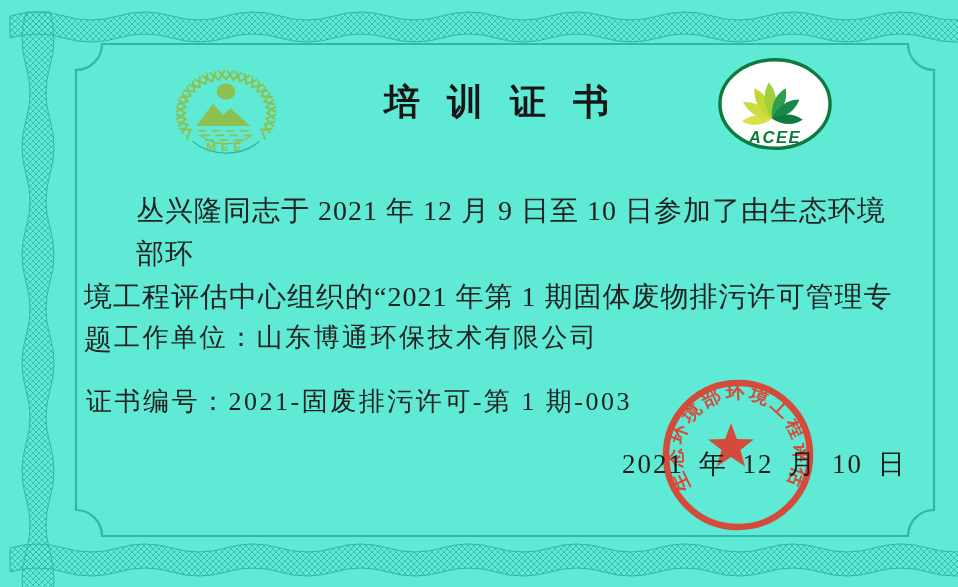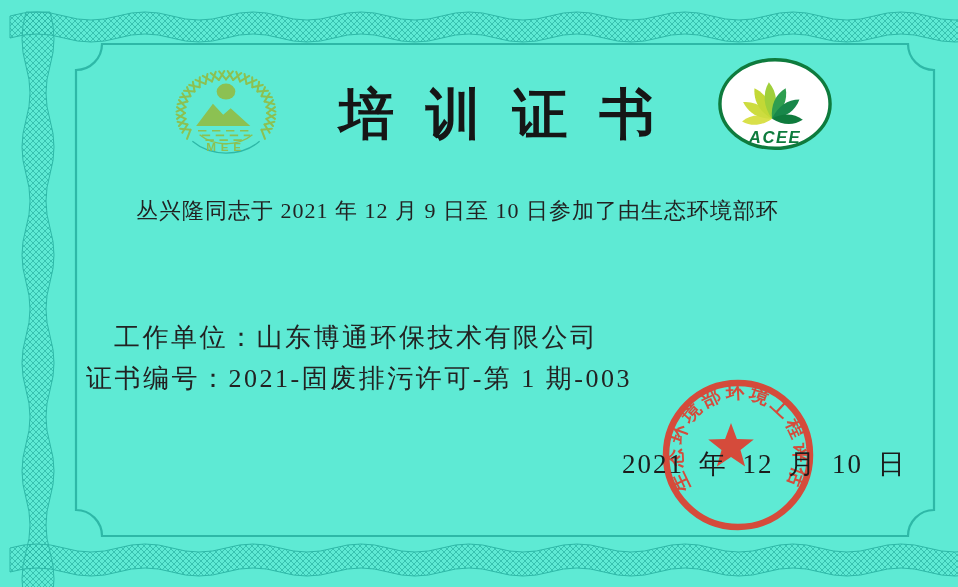--- a/index.html
+++ b/index.html
@@ -11,35 +11,35 @@
   }
   html,body{margin:0;padding:0;background:#e9e9e9;}
   .stage{
     position:relative;width:958px;height:587px;background:#5eead4;
     overflow:hidden;font-family:"Liberation Serif","DejaVu Serif",serif;color:var(--ink);
   }
   .border-svg,.seal-svg{position:absolute;left:0;top:0;width:958px;height:587px;pointer-events:none;}
   .teal-line{stroke:var(--border-teal);}
   .cert-title{
     position:absolute;left:44px;right:0;top:78px;text-align:center;
-    font-size:55px;font-weight:700;letter-spacing:9px;color:#161616;
+    font-size:36px;font-weight:700;letter-spacing:9px;color:#161616;
   }
   .logo{position:absolute;}
   .logo-mee{left:170px;top:64px;width:112px;height:98px;}
   .logo-acee{left:716px;top:56px;width:118px;height:98px;}
   .body-block{
     position:absolute;left:84px;top:189px;width:820px;
-    font-size:22px;line-height:43px;letter-spacing:1px;color:#222;
+    font-size:28px;line-height:43px;letter-spacing:1px;color:#222;
   }
   .body-line.indent{padding-left:52px;}
   .field-line{
     position:absolute;left:86px;font-size:26px;letter-spacing:2.5px;color:#222;
   }
   .field-workunit{top:320px;margin-left:28px;}
-  .field-certno{top:361px;}
+  .field-certno{top:384px;}
   .issue-date{
     position:absolute;left:622px;top:446px;font-size:27px;letter-spacing:2px;
     word-spacing:6px;color:#1c1c1c;z-index:5;
   }
   .seal-svg{z-index:4;opacity:.9;}
   .seal-ring{fill:none;stroke:var(--seal-red);stroke-width:6.5px;}
   .seal-star{fill:var(--seal-red);}
   .seal-arc-text{fill:var(--seal-red);font-size:19px;font-weight:700;
     font-family:"Liberation Serif","DejaVu Serif",serif;}
   .mee-green{fill:var(--logo-green);}
@@ -147,20 +147,21 @@
       <path d="M0,0 C-7,-12 -7,-24 0,-34 C7,-24 7,-12 0,0" fill="#9fcf3a" transform="translate(57,63) rotate(-5) scale(1.1)"></path>
       <path d="M0,0 C-7,-12 -7,-24 0,-34 C7,-24 7,-12 0,0" fill="#2e9e4f" transform="translate(57,63) rotate(24)"></path>
       <path d="M0,0 C-7,-12 -7,-24 0,-34 C7,-24 7,-12 0,0" fill="#18874a" transform="translate(57,63) rotate(55)"></path>
       <path d="M0,0 C-7,-12 -7,-24 0,-34 C7,-24 7,-12 0,0" fill="#0f7b3d" transform="translate(57,63) rotate(92) scale(0.92)"></path>
     </g>
     <text class="acee-text" x="60" y="88" text-anchor="middle">ACEE</text>
   </svg>
 
   <div class="body-block">
     <div class="body-line indent">丛兴隆同志于 2021 年 12 月 9 日至 10 日参加了由生态环境部环</div>
+    <div class="body-line">境工程评估中心组织的“2021 年第 1 期固体废物排污许可管理专题</div>
   </div>
 
   <div class="field-line field-workunit">工作单位：山东博通环保技术有限公司</div>
   <div class="field-line field-certno">证书编号：2021-固废排污许可-第 1 期-003</div>
 
   <div class="issue-date">2021 年 12 月 10 日</div>
 
   <svg class="seal-svg" viewBox="0 0 958 587">
     <circle class="seal-ring" cx="738" cy="455" r="72"></circle>
     <polygon class="seal-star" points="731,423 725.1,438.9 708.2,439.6 721.5,450.1 716.9,466.4 731,457 745.1,466.4 740.5,450.1 753.8,439.6 736.9,438.9"></polygon>

